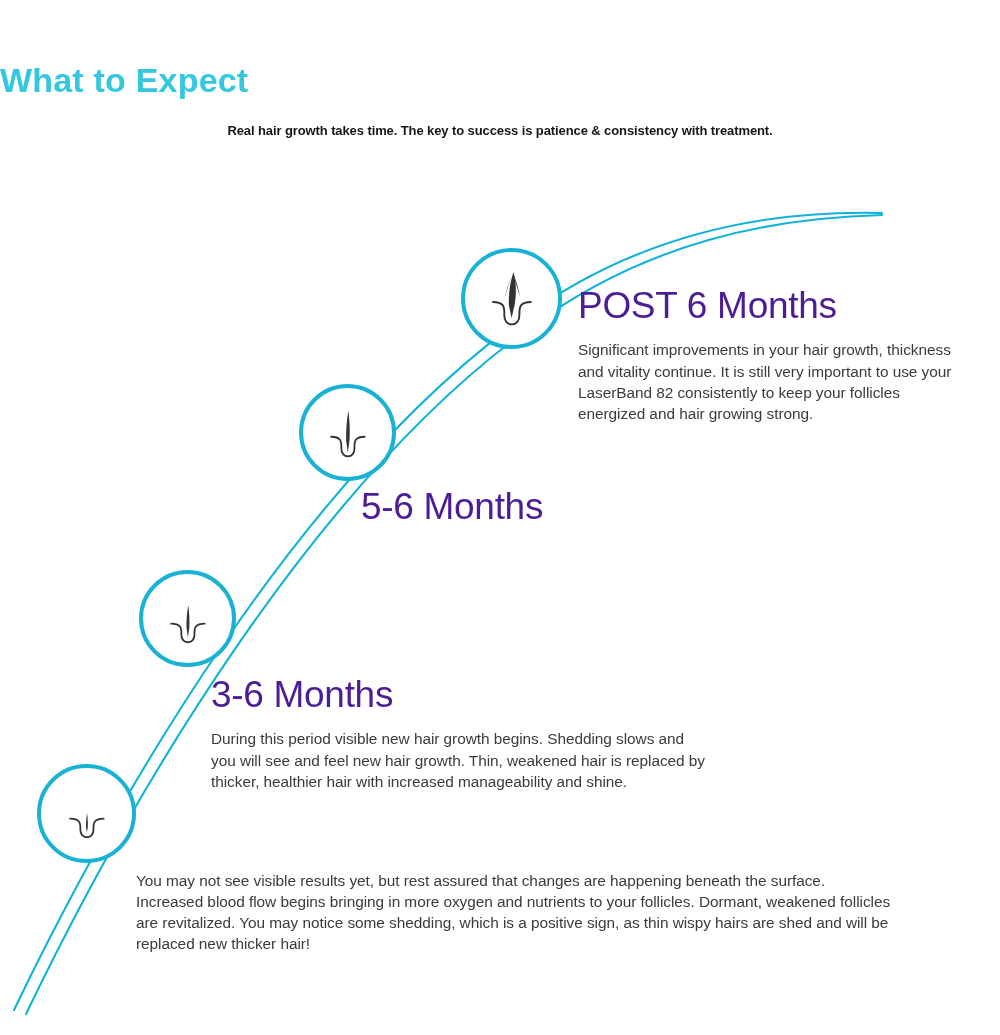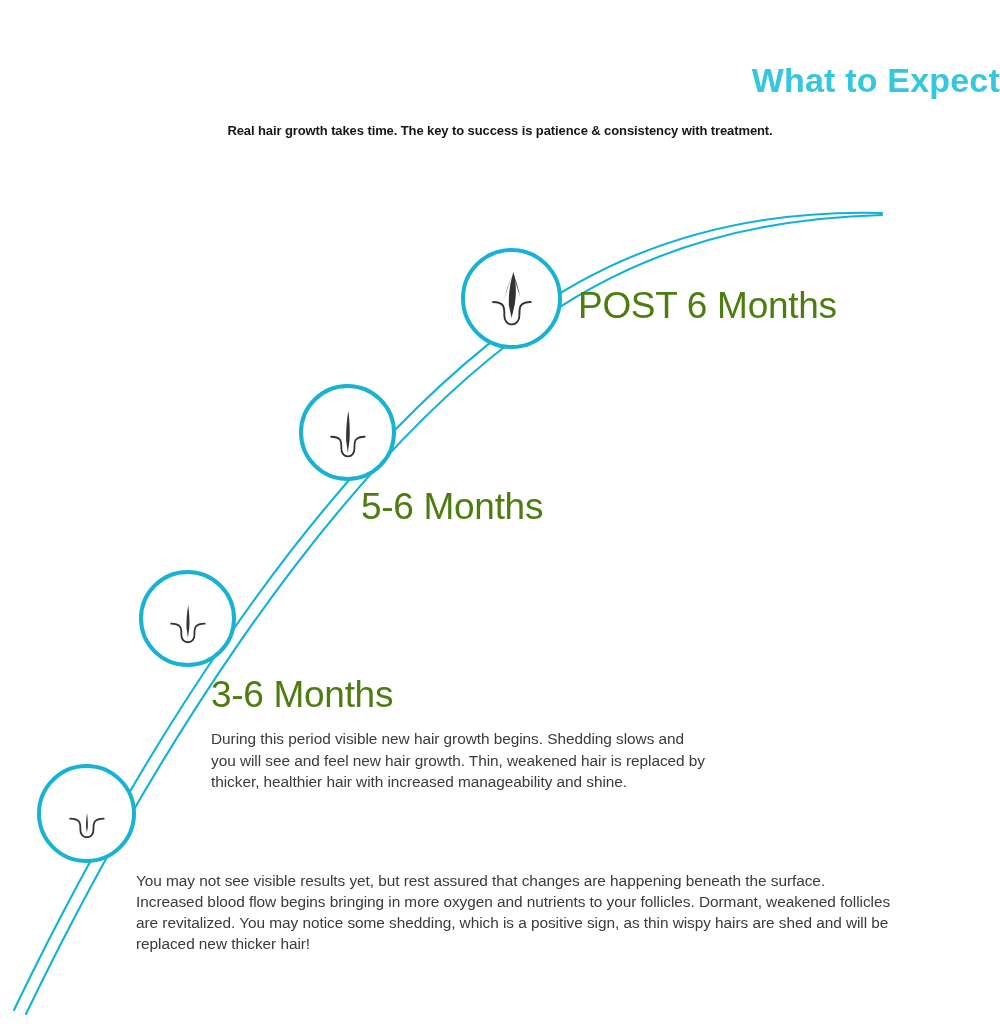--- a/index.html
+++ b/index.html
@@ -19,21 +19,21 @@
   }
 
   
   #header {
     position: absolute;
     left: 0;
     top: 0;
     width: 1000px;
   }
   #page-title {
-    text-align: right;
+    text-align: left;
     margin: 0;
     padding-top: 62px;
     font-size: 34px;
     font-weight: bold;
     letter-spacing: 0.2px;
     color: #35c6e0;
     line-height: 1.1;
   }
   #page-subtitle {
     text-align: center;
@@ -71,21 +71,21 @@
 
   
   .stage-block {
     position: absolute;
     z-index: 4;
   }
   .stage-heading {
     margin: 0;
     font-size: 38px;
     font-weight: 400;
-    color: #4d7c0f;
+    color: #4c1d95;
     line-height: 1.12;
     letter-spacing: -0.3px;
     white-space: nowrap;
   }
   .stage-body {
     margin: 0;
     padding-top: 13px;
     font-size: 15.4px;
     line-height: 1.37;
     color: #3b3b3b;
@@ -132,20 +132,21 @@
       <path d="M32.2 8 C 28.6 16, 26.2 24, 24.4 31 C 27.2 23, 29.6 14, 32.2 8 Z" fill="#333333"></path>
 
       <path d="M13 35 C 17.5 35, 20.6 35.6, 22.8 38.4 C 24.6 40.8, 24.4 45, 24.3 48.2
                C 24.2 53.6, 27.2 57.4, 31.8 57.4 C 36.4 57.4, 39.4 53.6, 39.4 48.2
                C 39.4 45, 39.2 40.8, 41 38.4 C 43.2 35.6, 46.3 35, 50.8 35" fill="none" stroke="#333333" stroke-width="1.9" stroke-linecap="round"></path>
     </svg>
   </span>
 </div>
 <div class="stage-block" id="block-post6">
   <h2 class="stage-heading">POST 6 Months</h2>
+  <p class="stage-body">Significant improvements in your hair growth, thickness and vitality continue. It is still very important to use your LaserBand 82 consistently to keep your follicles energized and hair growing strong.</p>
 </div>
 
 <div class="stage-node" id="node-56">
   <span>
     <svg width="60" height="60" viewBox="0 0 64 64" aria-hidden="true">
 
       <path d="M32.4 8 C 30.4 20, 29.8 30, 30.0 40 L 31.8 53 L 33.6 40 C 34.2 30, 33.8 20, 32.4 8 Z" fill="#333333"></path>
 
       <path d="M14 36 C 18.4 36, 21.3 36.6, 23.4 39.2 C 25.1 41.4, 25 45.2, 24.9 48.2
                C 24.8 53.4, 27.6 57, 31.9 57 C 36.2 57, 39 53.4, 38.9 48.2

